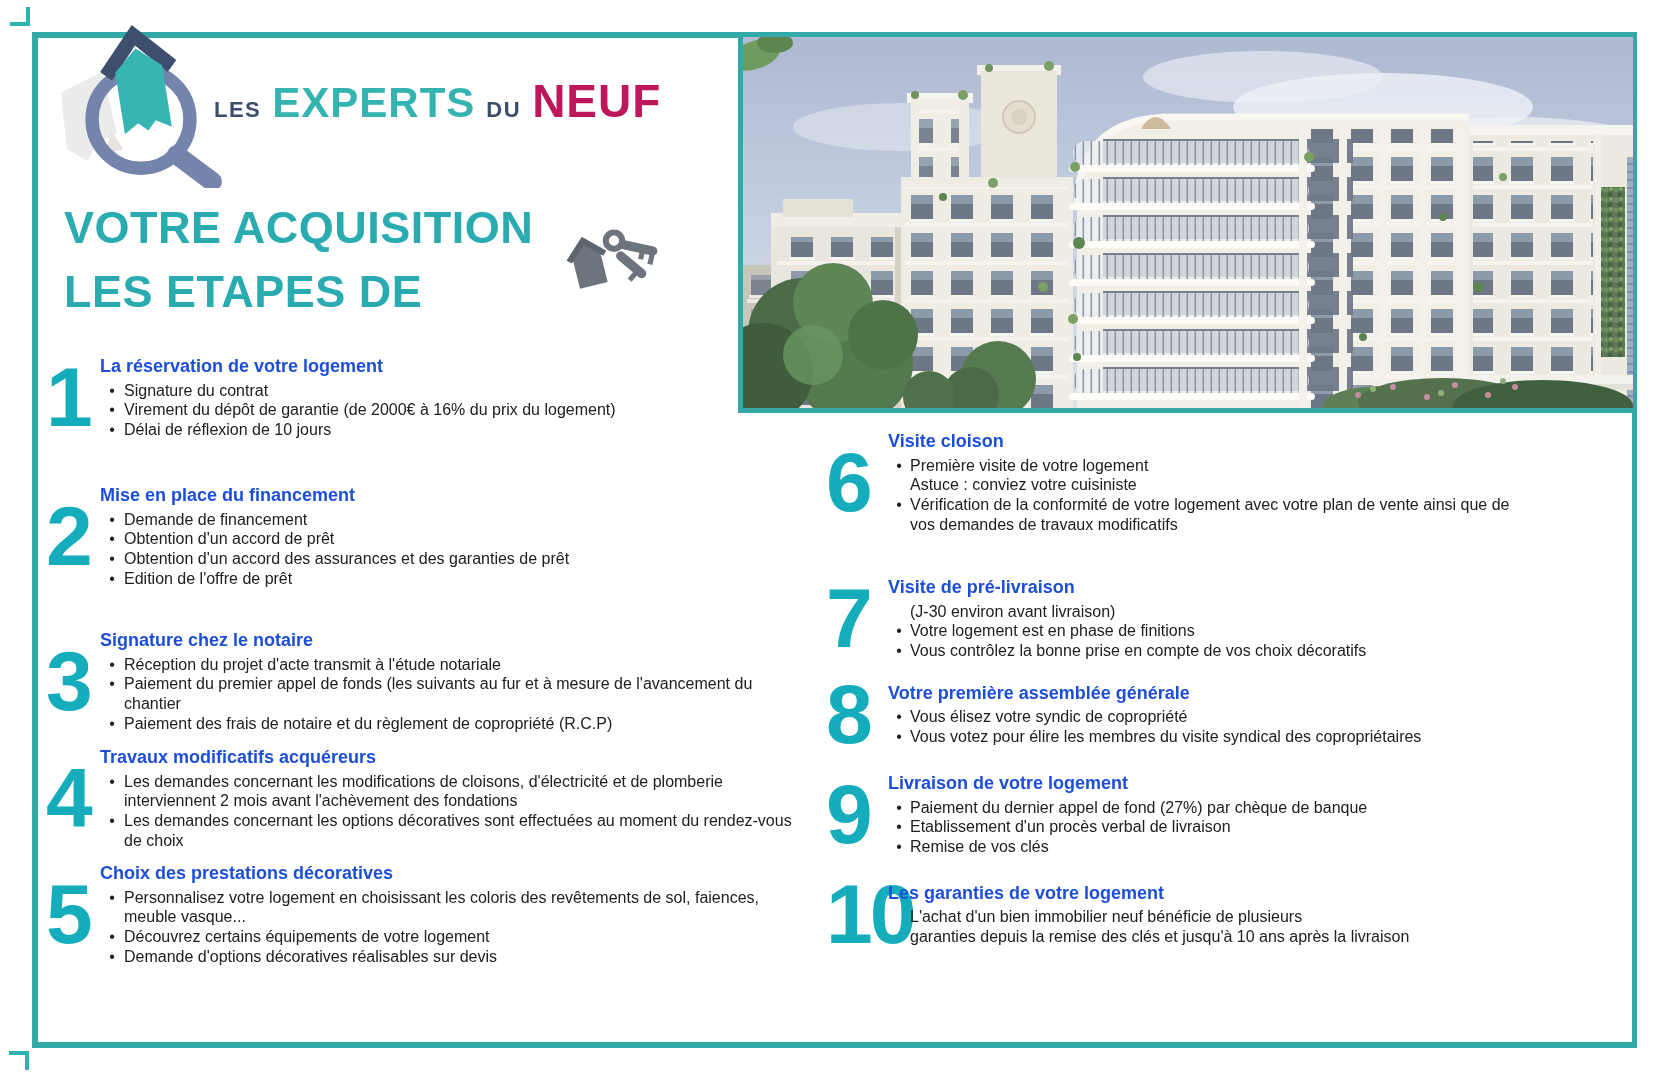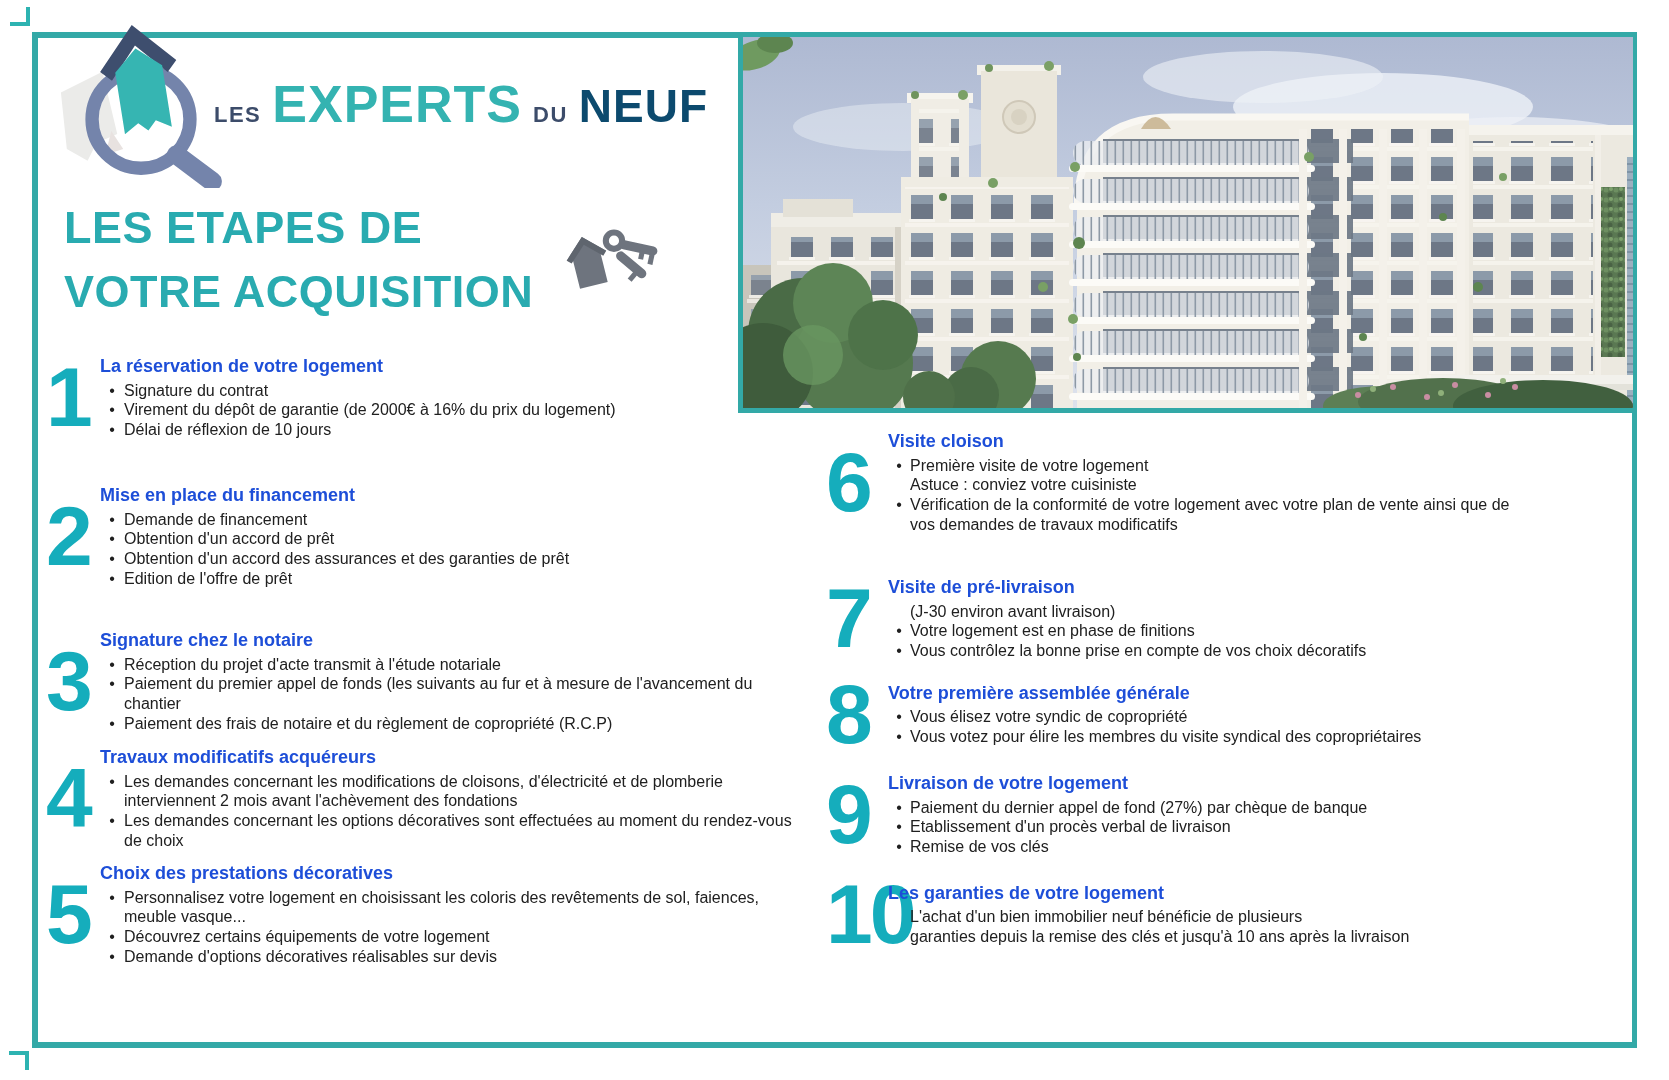--- a/index.html
+++ b/index.html
@@ -13,22 +13,22 @@
   .c-tl{left:10px;top:7px;border-right:4px solid;border-bottom:4px solid;}
   .c-tr{left:1643px;top:10px;border-left:4px solid;border-bottom:4px solid;}
   .c-br{left:1646px;top:1056px;border-left:4px solid;border-top:4px solid;}
   .c-bl{left:9px;top:1051px;border-right:4px solid;border-top:4px solid;}
 
   
   #logo-art{position:absolute;left:52px;top:6px;width:178px;height:182px;z-index:3;}
   #wordmark{position:absolute;left:214px;top:74px;display:flex;align-items:baseline;gap:11px;
             z-index:3;white-space:nowrap;}
   .wm-small{font-size:22px;font-weight:700;color:#3c4c6a;letter-spacing:1.5px;}
-  .wm-big{font-size:52px;font-weight:700;color:#34b3b1;letter-spacing:1px;}
-  .wm-bigger{font-size:46px;font-weight:700;color:#0c4a6e;letter-spacing:1px;}
+  .wm-big{font-size:42px;font-weight:700;color:#34b3b1;letter-spacing:1px;}
+  .wm-bigger{font-size:46px;font-weight:700;color:#be185d;letter-spacing:1px;}
 
   
   #main-title{position:absolute;left:64px;top:196px;z-index:3;color:#29abb0;
               font-size:45px;font-weight:700;line-height:64px;letter-spacing:.5px;}
   #keys-art{position:absolute;left:560px;top:218px;width:112px;height:80px;z-index:3;}
 
   
   #photo{position:absolute;left:738px;top:32px;width:900px;height:381px;
          border:5px solid #33a9a7;box-sizing:border-box;z-index:2;background:#c3cde0;overflow:hidden;}
   #photo svg{display:block;width:100%;height:100%;}
@@ -71,22 +71,22 @@
     </g>
   </svg>
   <div id="wordmark">
     <span class="wm-small">LES</span>
     <span class="wm-big">EXPERTS</span>
     <span class="wm-small">DU</span>
     <span class="wm-bigger">NEUF</span>
   </div>
 
   <h1 id="main-title" style="margin:0;">
+    <div>VOTRE ACQUISITION</div>
     <div>LES ETAPES DE</div>
-    <div>VOTRE ACQUISITION</div>
   </h1>
 
   <svg id="keys-art" viewBox="0 0 110 76">
     <g fill="#6e747e">
       <g transform="rotate(-14 26 44)">
         <path d="M8 36 L28 17 L48 36 L42 36 L42 66 L14 66 L14 36 Z"></path>
         <path d="M8 36 L28 17 L48 36 L44 40 L28 25 L12 40 Z" fill="#5f656e"></path>
       </g>
       <circle cx="53" cy="21" r="8" fill="none" stroke="#6e747e" stroke-width="6"></circle>
       <g transform="rotate(12 60 26)">

